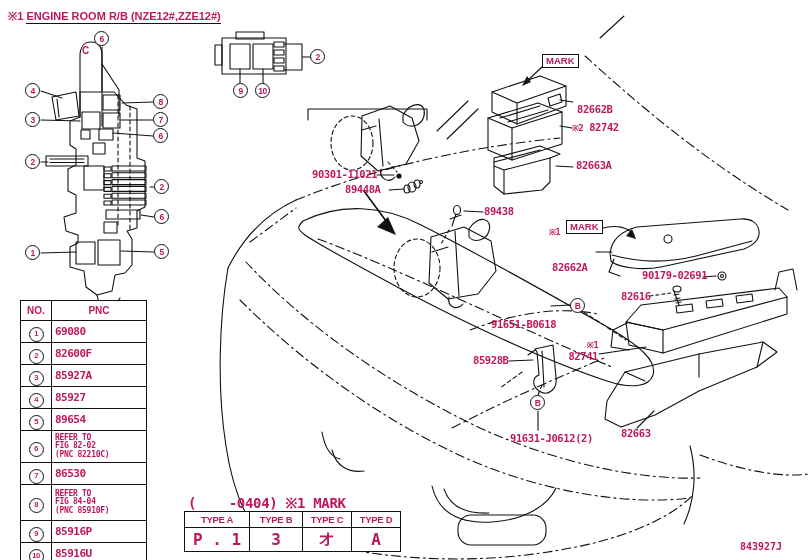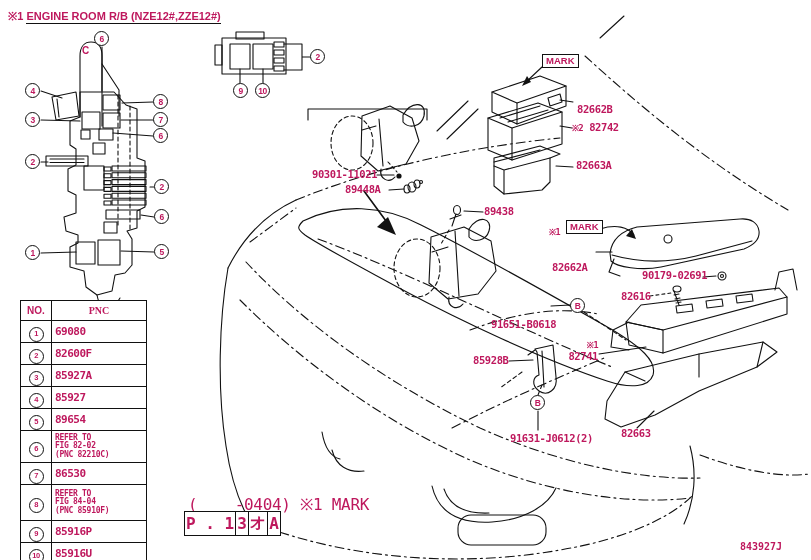--- a/index.html
+++ b/index.html
@@ -30,21 +30,21 @@
   #pnctab .pnc{font-size:11px;font-weight:bold;letter-spacing:-0.5px;white-space:pre-line;line-height:1.05;}
   #pnctab .ref{font-size:8px;letter-spacing:-0.3px;}
   #pnctab .nocell{text-align:center;padding:0 2px;}
   .circ{display:inline-block;width:13px;height:13px;border:1.2px solid #111;border-radius:50%;
         font-size:7.5px;font-weight:bold;line-height:12px;text-align:center;
         font-family:"Liberation Sans",sans-serif;letter-spacing:-0.5px;}
   
   #marktab td,#marktab th{border:1.6px solid #111;text-align:center;font-weight:bold;}
   #marktab th{font-size:9.5px;font-family:"Liberation Sans",sans-serif;letter-spacing:-0.3px;}
   #marktab td{font-size:16px;}
-  .mt-head{font-size:16px;font-weight:normal;letter-spacing:-0.3px;white-space:pre;}
+  .mt-head{font-size:14px;font-weight:bold;letter-spacing:-0.3px;white-space:pre;}
   .footer{font-size:10px;font-weight:bold;letter-spacing:0;}
 </style>
 </head>
 <body>
 
 <div id="sheet">
 
 <svg width="811" height="560" viewBox="0 0 811 560">
 
   <path d="M80,117 L80,56 C80,46 85,42 91,42 C98,42 102,47 102,56 L102,91"></path>
@@ -249,21 +249,21 @@
 <div class="abs lbl" style="left:491px;top:300px;margin-top:19px;">91651-B0618</div>
 <div class="abs lbl" style="left:473px;top:355px;">85928B</div>
 <div class="abs lbl" style="left:560px;top:339px;width:38px;text-align:right;"><span class="pfx">※1</span><br><span>82741</span></div>
 <div class="abs lbl" style="left:510px;top:433px;">91631-J0612(2)</div>
 <div class="abs lbl" style="left:621px;top:428px;">82663</div>
 
 <table id="pnctab" class="abs" style="left:20px;top:300px;">
   <tbody>
         <tr style="height:20px;">
     <th style="width:24px;">NO.</th>
-    <th style="width:88px;font-family:Liberation Serif, serif;">PNC</th>
+    <th style="width:88px;">PNC</th>
   </tr>
   <tr style="height:21px;">
           <td class="nocell"><span class="circ">1</span></td>
           <td class="pnc">69080</td>
         </tr>
   <tr style="height:21px;">
           <td class="nocell"><span class="circ">2</span></td>
           <td class="pnc">82600F</td>
         </tr>
   <tr style="height:21px;">
@@ -301,20 +301,26 @@
   <tr style="height:22px;">
           <td class="nocell"><span class="circ">10</span></td>
           <td class="pnc">85916U</td>
         </tr>
 </tbody>
     </table>
 
 <div class="abs mt-head" style="left:188px;top:493px;"><span>(    -0404)</span> <span>※1 MARK</span></div>
 <table id="marktab" class="abs" style="left:184px;top:511px;">
   <tbody>
+        <tr style="height:16px;">
+    <th style="width:62px;">TYPE A</th>
+    <th style="width:50px;">TYPE B</th>
+    <th style="width:46px;">TYPE C</th>
+    <th style="width:46px;">TYPE D</th>
+  </tr>
   <tr style="height:17px;">
     <td>P . 1</td>
     <td>3</td>
     <td>オ</td>
     <td>A</td>
   </tr>
 </tbody>
     </table>
 
 <div class="abs footer" style="left:740px;top:541px;">843927J</div>

